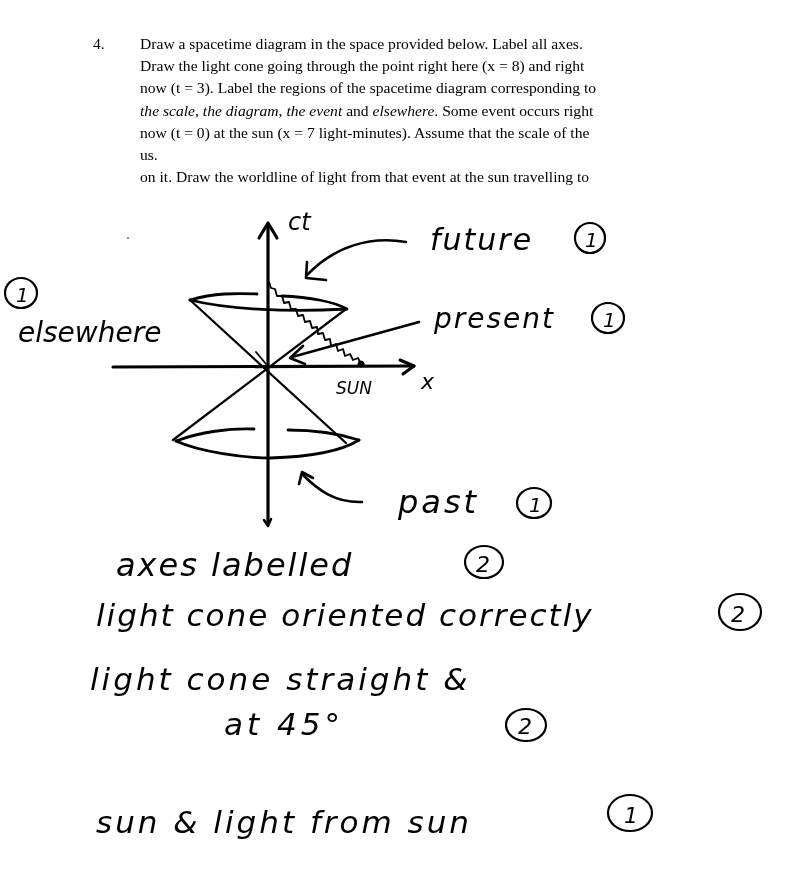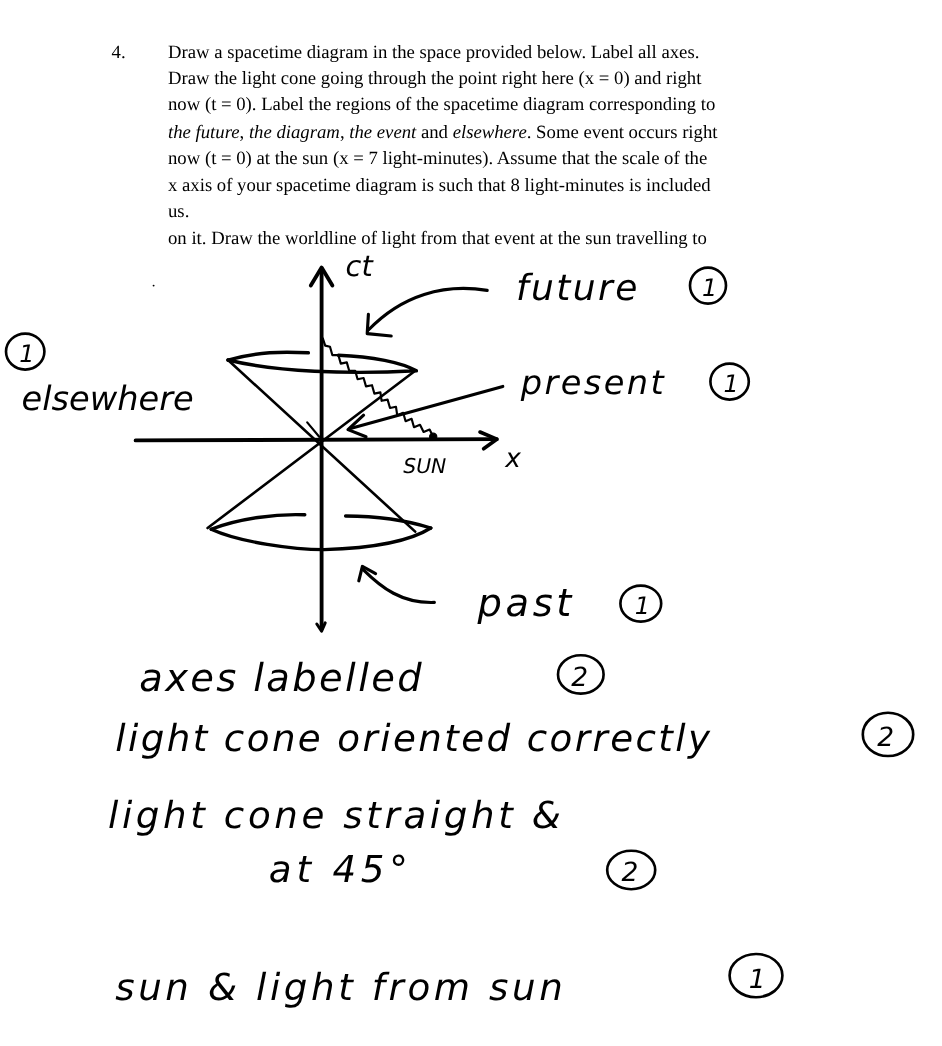--- a/index.html
+++ b/index.html
@@ -16,25 +16,24 @@
   svg.sketch { position:absolute; left:0; top:0; }
   .hw { font-family:"DejaVu Sans", sans-serif; font-style:italic; fill:#000; }
 </style>
 </head>
 <body>
 
 <div class="question">
   <span class="qnum">4.</span>
   <div class="qbody">
     <span class="line">Draw a spacetime diagram in the space provided below.  Label all axes.</span>
-    <span class="line">Draw the light cone going through the point right here (x = 0) and right</span>
-    <span class="line">now (t = 0).  Label the regions of the spacetime diagram corresponding to</span>
-    <span class="line"><em>the future</em><span>, </span><em>the diagram</em><span>, </span><em>the event</em><span> and </span><em>elsewhere</em><span>.  Some event occurs right</span></span>
+    <span class="line">Draw the light cone going through the point right here (x = 8) and right</span>
+    <span class="line">now (t = 3).  Label the regions of the spacetime diagram corresponding to</span>
+    <span class="line"><em>the scale</em><span>, </span><em>the diagram</em><span>, </span><em>the event</em><span> and </span><em>elsewhere</em><span>.  Some event occurs right</span></span>
     <span class="line">now (t = 0) at the sun (x = 7 light-minutes).  Assume that the scale of the</span>
-    <span class="line">x axis of your spacetime diagram is such that 8 light-minutes is included</span>
     <span class="line">us.</span>
     <span class="line">on it.  Draw the worldline of light from that event at the sun travelling to</span>
   </div>
 </div>
 
 <svg class="sketch" width="785" height="872" viewBox="0 0 785 872">
   <g stroke="#000" fill="none" stroke-linecap="round" stroke-linejoin="round">
 
     <circle cx="128" cy="238" r="0.8" fill="#000" stroke="none"></circle>
 

